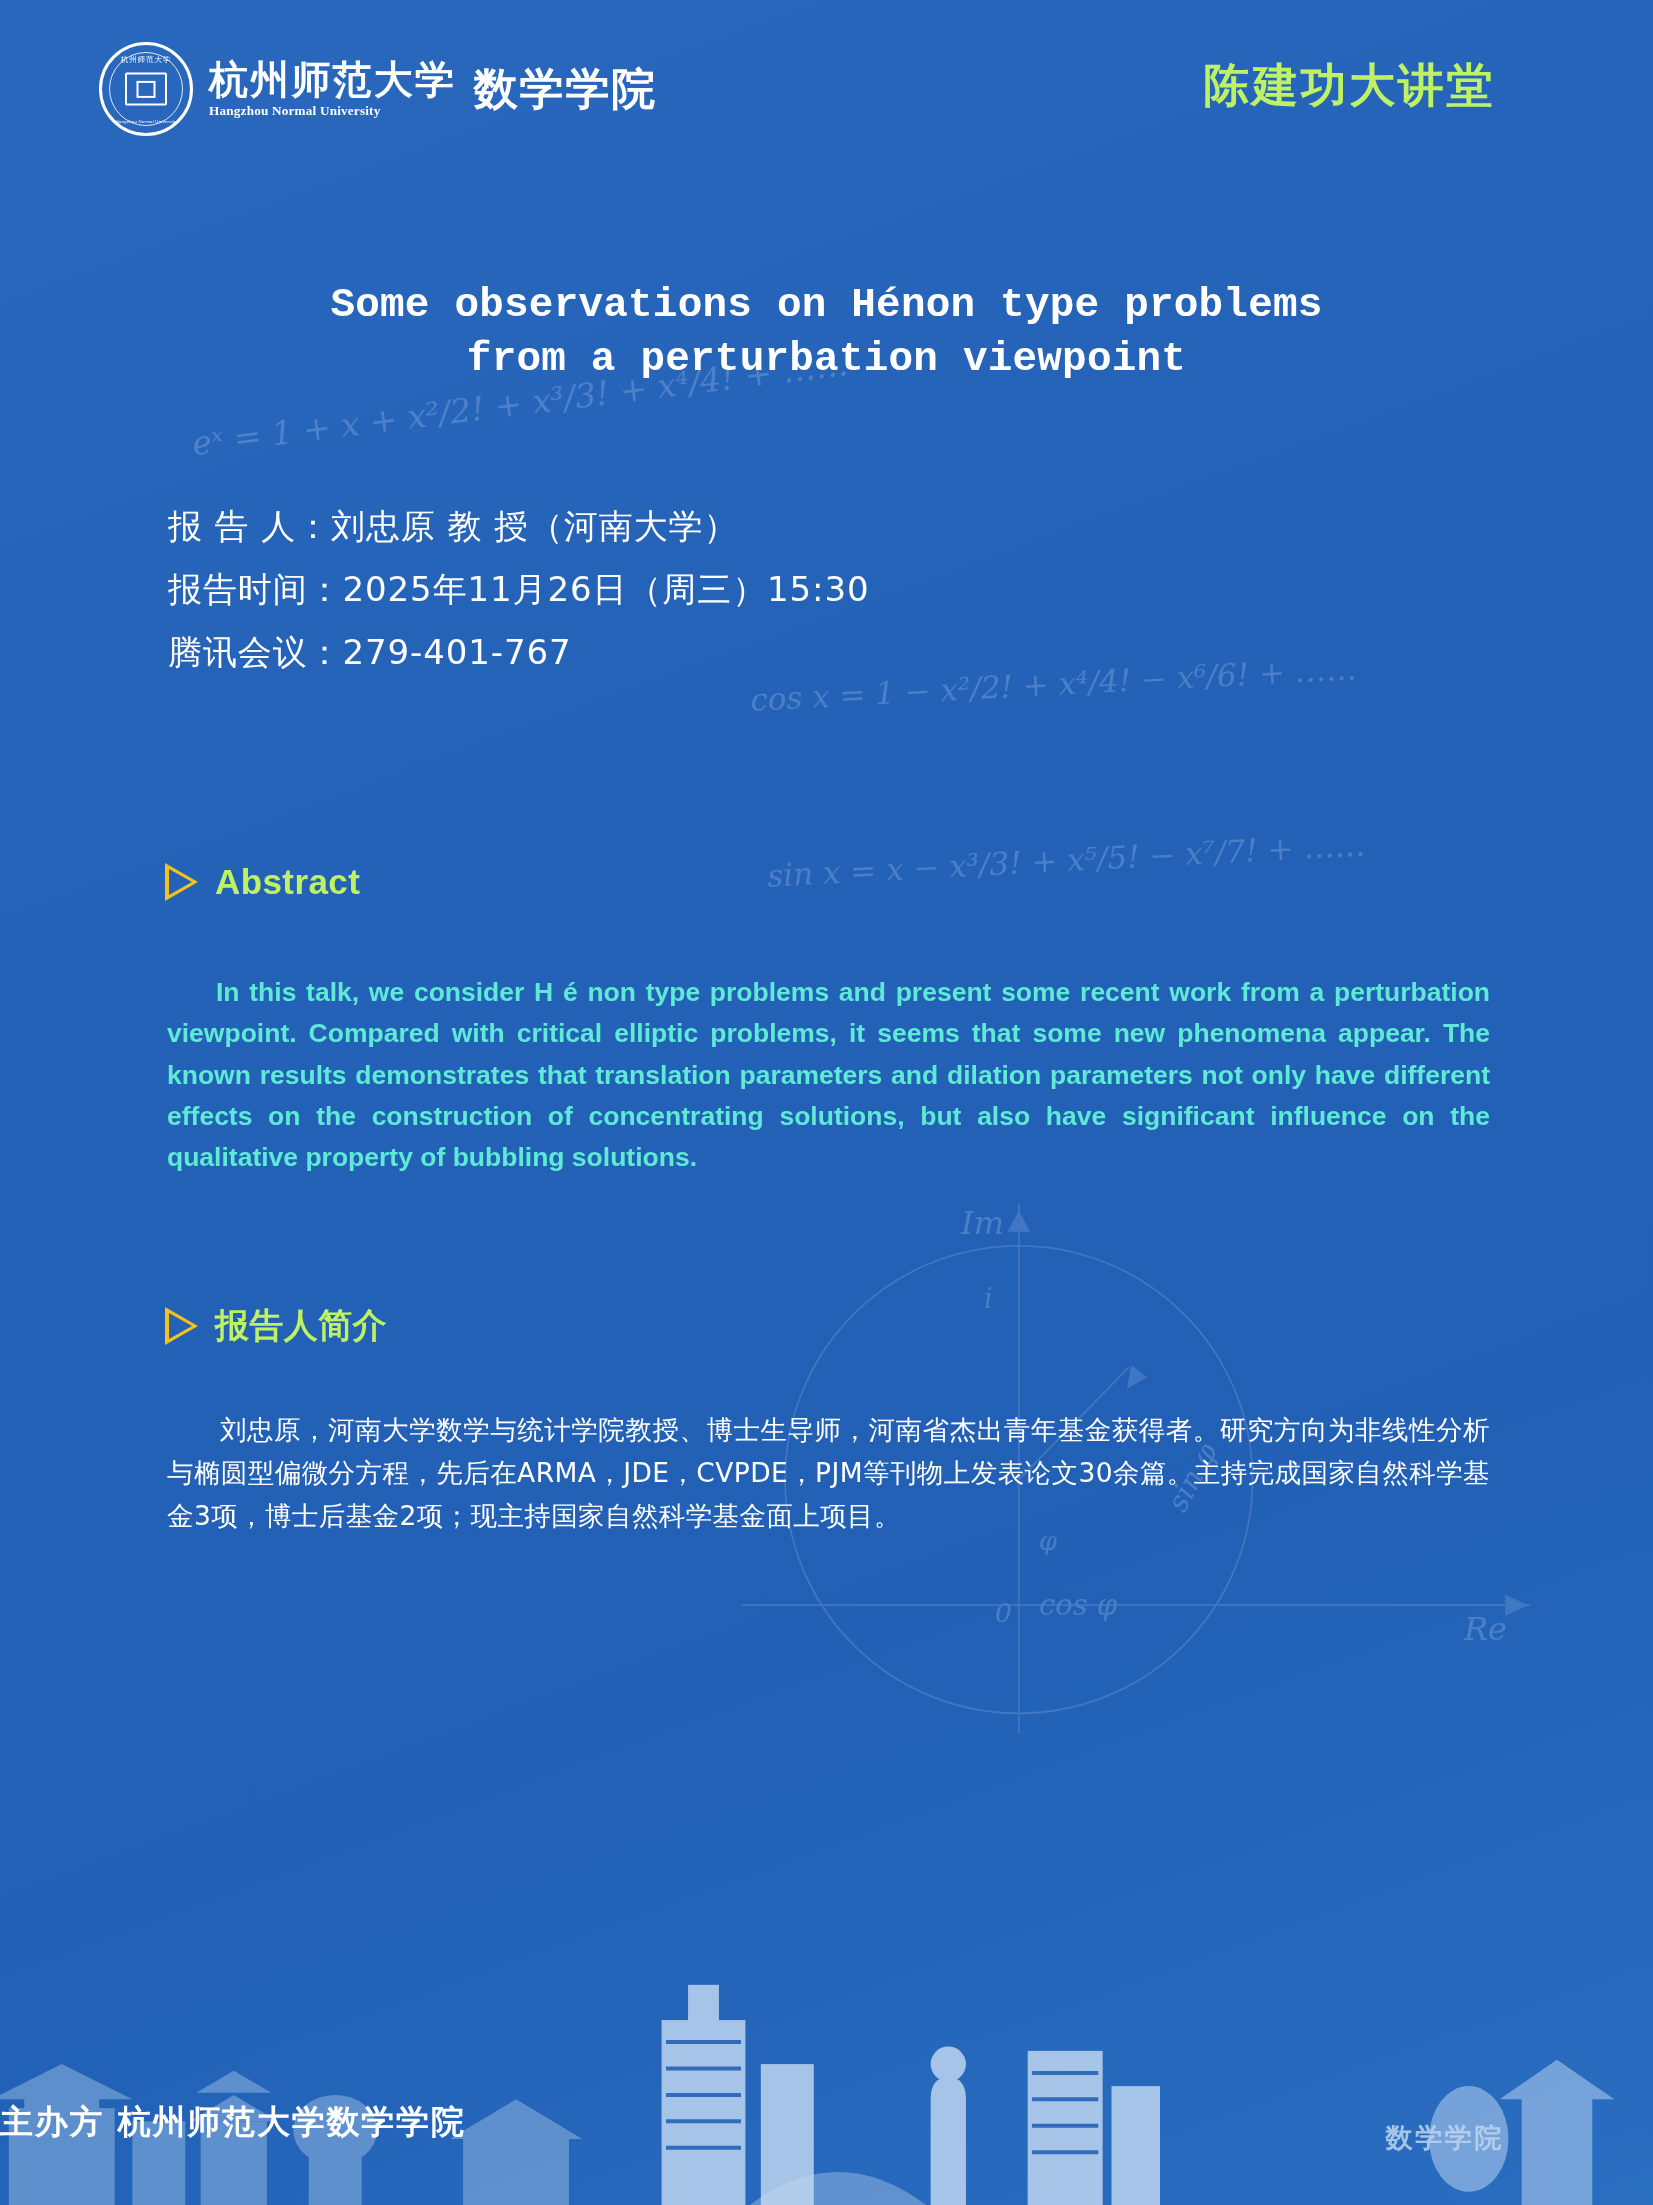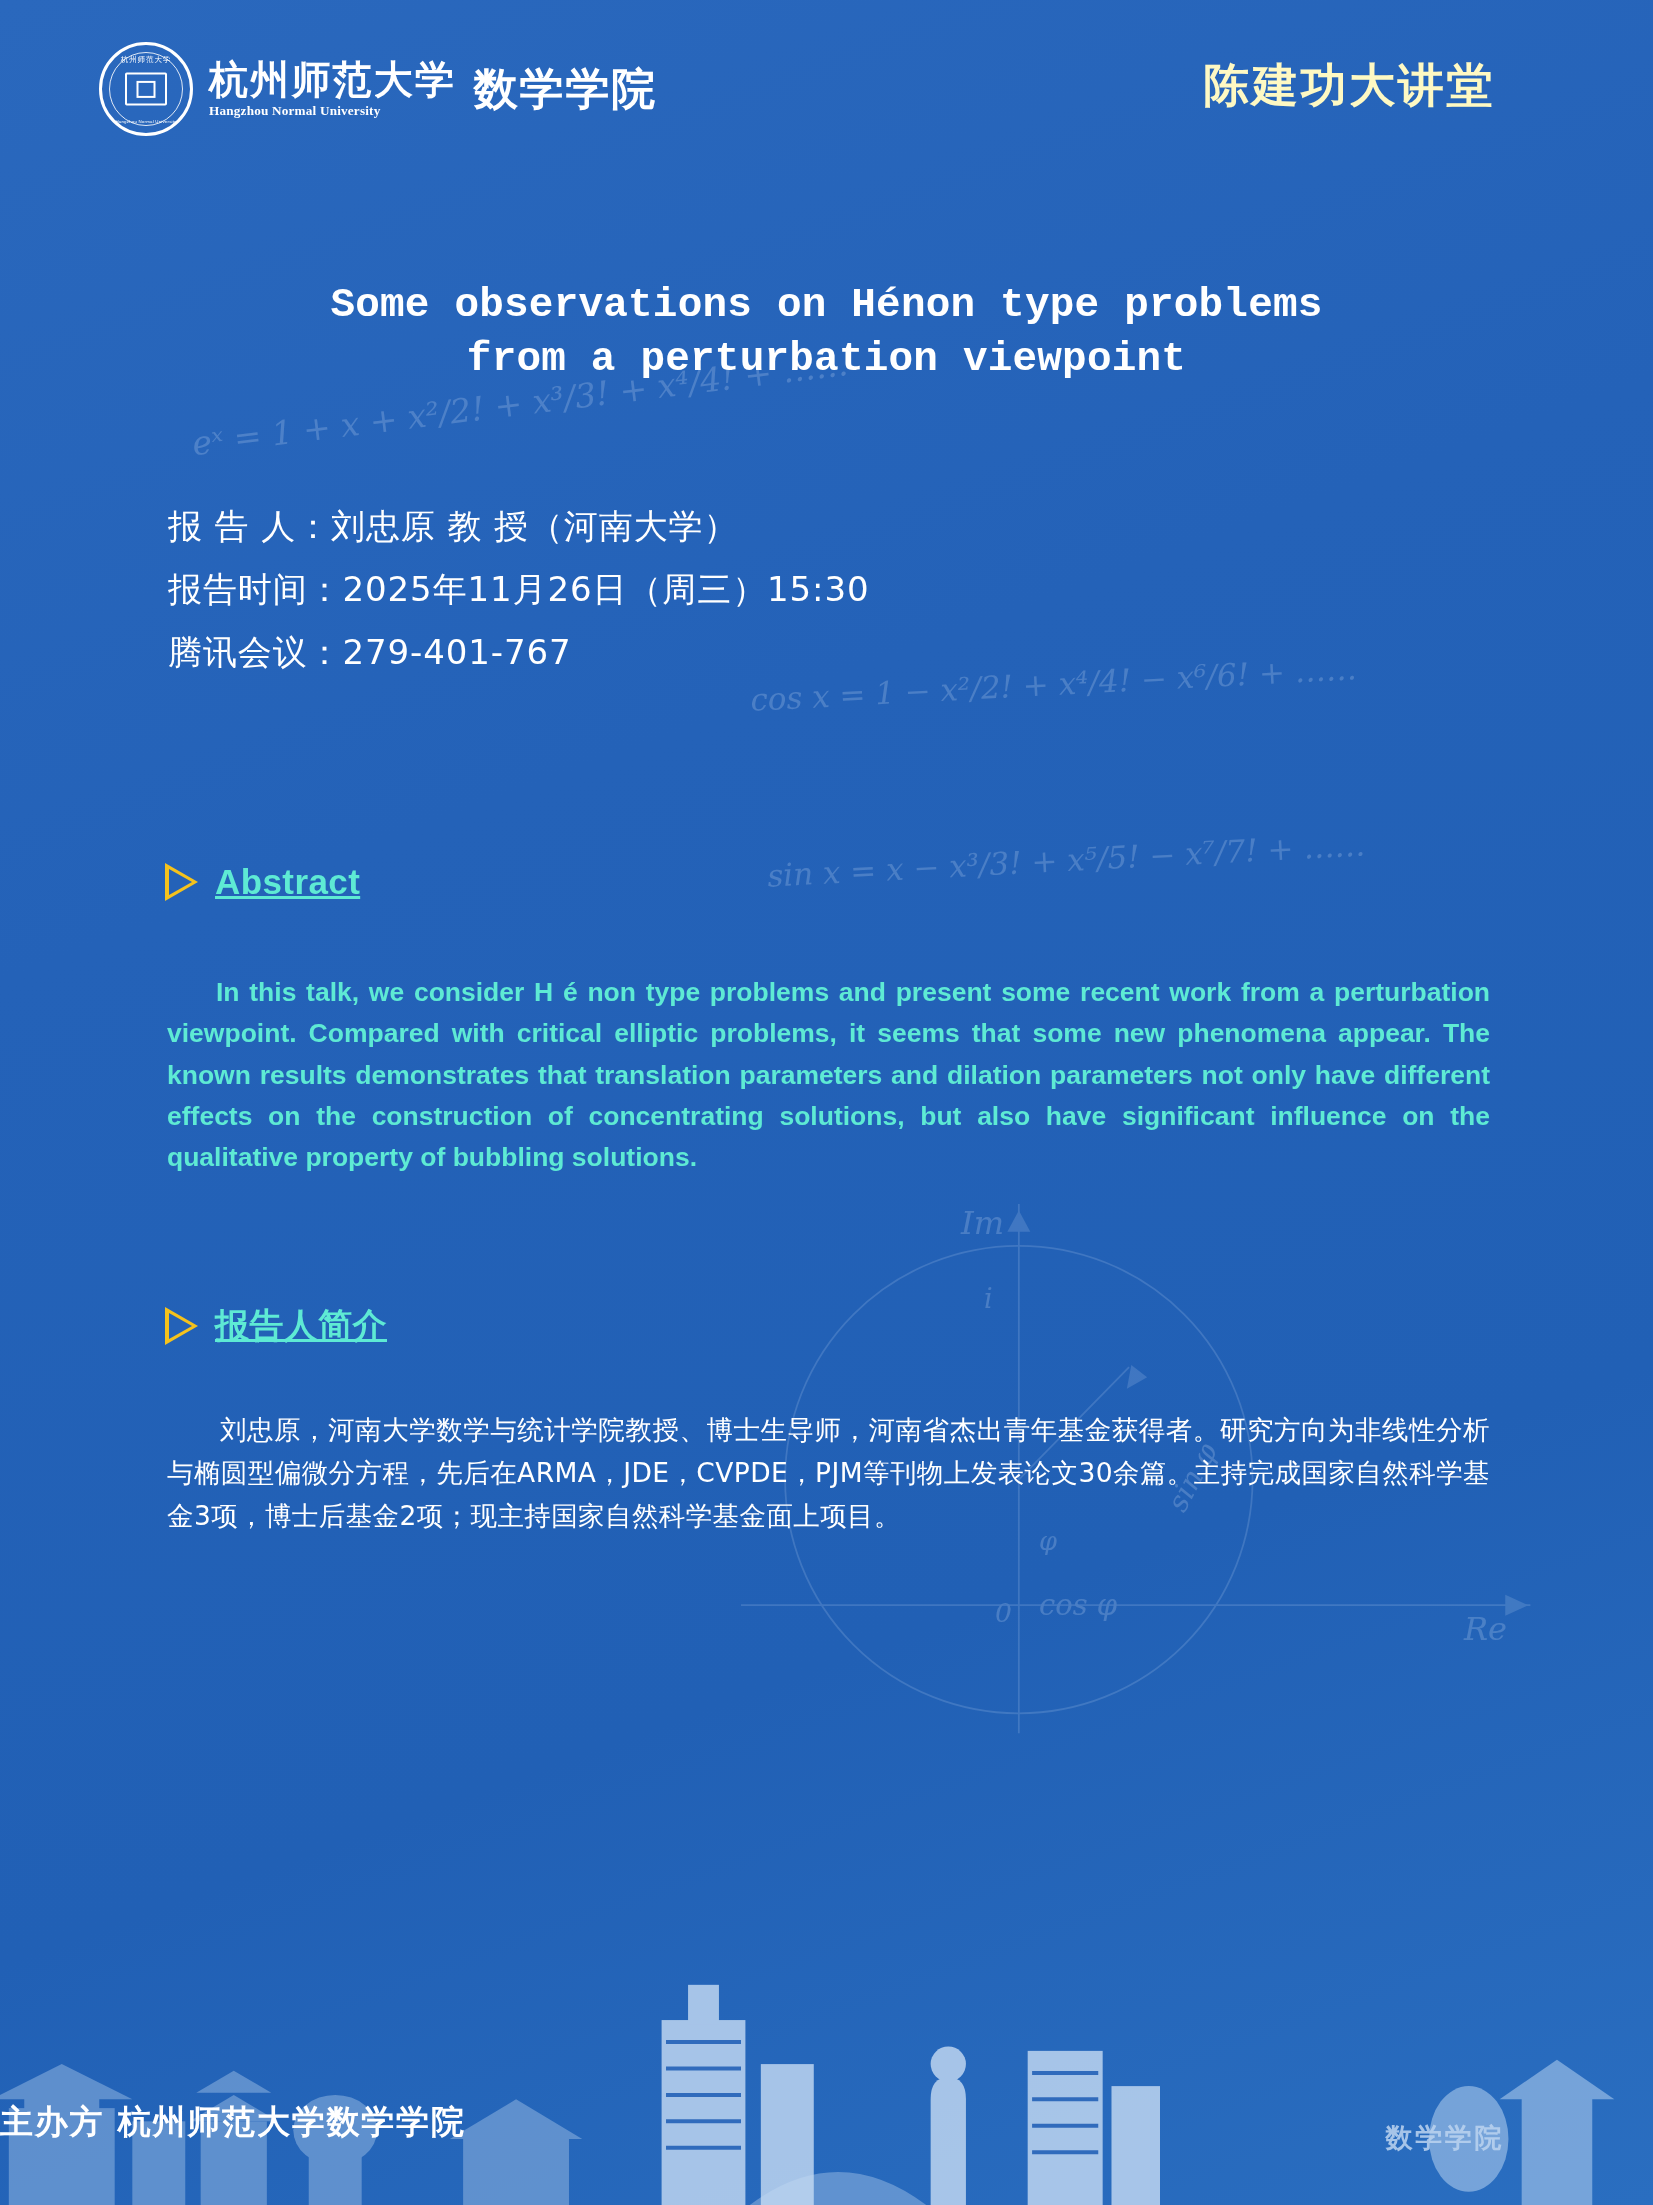--- a/index.html
+++ b/index.html
@@ -124,21 +124,21 @@
     color: #ffffff;
     font-size: 44px;
     font-weight: bold;
     font-family: "DejaVu Serif", serif;
     letter-spacing: 1.8px;
   }
   .forum-title {
     position: absolute;
     right: 95px;
     top: 55px;
-    color: #fef9c3;
+    color: #bef264;
     font-size: 46px;
     font-weight: bold;
     font-family: "DejaVu Serif", serif;
     letter-spacing: 2.6px;
   }
 
   
   .talk-title {
     position: absolute;
     left: 132px;
@@ -187,26 +187,25 @@
     content: "";
     position: absolute;
     left: -29px;
     top: -13.2px;
     width: 0; height: 0;
     border-left: 23px solid #2462b8;
     border-top: 13.2px solid transparent;
     border-bottom: 13.2px solid transparent;
   }
   .section-label {
-    color: #5eead4;
+    color: #bef264;
     font-size: 34px;
     font-weight: bold;
     font-family: "DejaVu Sans", sans-serif;
     letter-spacing: 0.4px;
-    text-decoration: underline;
   }
   .section-label.en {
     font-family: "Liberation Sans", sans-serif;
     font-size: 35px;
   }
 
   #abstract-head { left: 165px; top: 862px; }
   #bio-head { left: 165px; top: 1303px; }
 
   

